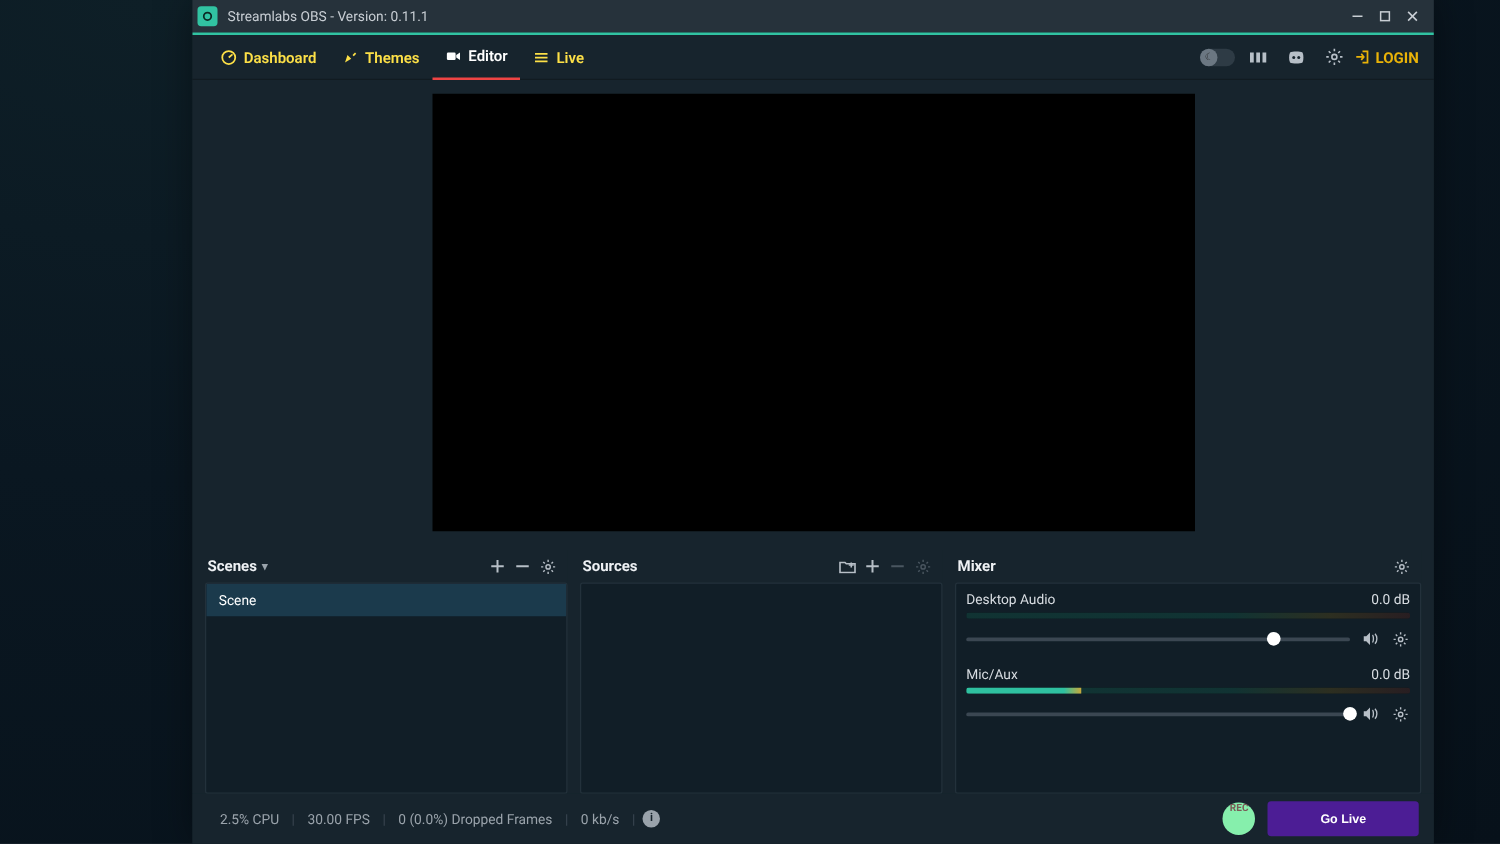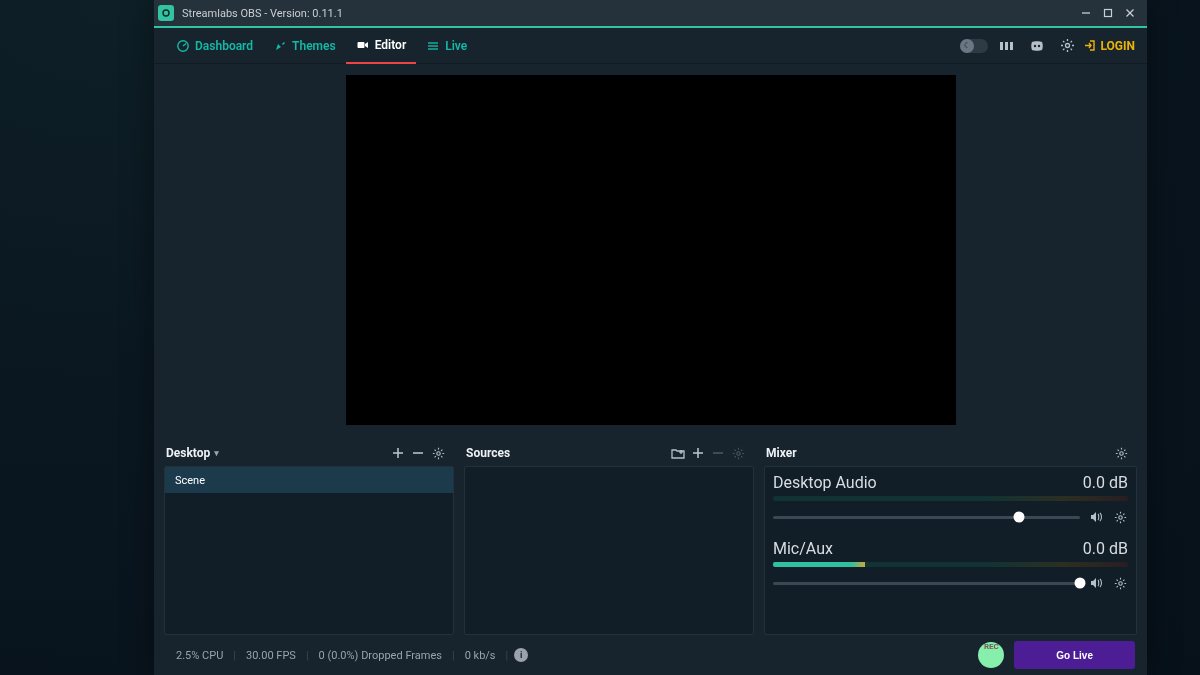--- a/index.html
+++ b/index.html
@@ -6,21 +6,21 @@
   html, body { width: 1200px; height: 675px; overflow: hidden; font-family: -apple-system, "Segoe UI", Roboto, Arial, sans-serif; background: radial-gradient(ellipse at 10% 0%, #0e1f27 0%, #0a1721 40%, #07111a 100%); color: #d8dde2; }
   .window { position: absolute; left: 154px; top: 0; width: 993px; height: 675px; background: #17242d; display: flex; flex-direction: column; box-shadow: 0 0 30px rgba(0,0,0,0.4); }
   
   .titlebar { height: 26px; background: #26323b; display: flex; align-items: center; padding: 0 6px 0 4px; font-size: 11px; color: #c8ced4; }
   .titlebar .app-icon { width: 16px; height: 16px; background: #31c3a2; border-radius: 3px; margin-right: 8px; display:flex;align-items:center;justify-content:center;font-size:10px;color:#0b2b25;font-weight:bold;}
   .titlebar .title { flex: 1; }
   .titlebar .sysbtn { width: 22px; height: 22px; display:flex; align-items:center; justify-content:center; color:#c8ced4; font-size:12px; cursor:pointer;}
   .accent-strip { height: 2px; background: #31c3a2; }
   
   .topnav { height: 36px; background: #17242d; display:flex; align-items:center; padding: 0 12px; border-bottom: 1px solid rgba(0,0,0,0.25); }
-  .topnav .tab { display:flex; align-items:center; gap:5px; padding: 0 10px; height:36px; font-size:12px; font-weight:600; color:#14b8a6; cursor:pointer; }
+  .topnav .tab { display:flex; align-items:center; gap:5px; padding: 0 10px; height:36px; font-size:12px; font-weight:600; color:#fde047; cursor:pointer; }
   .topnav .tab.active { color:#ffffff; border-bottom:2px solid #ef4444; }
   .topnav .tab .ico { width:14px; height:14px; display:flex;align-items:center;justify-content:center; }
   .topnav .spacer { flex:1; }
   .topnav .righticon { width:22px; height:22px; margin-left:8px; display:flex;align-items:center;justify-content:center; color:#b7bfc7; cursor:pointer;}
   .toggle { width:28px; height:14px; background:#2e3b45; border-radius:8px; position:relative; cursor:pointer;}
   .toggle .knob { width:14px; height:14px; background:#6b7782; border-radius:50%; position:absolute; left:0; top:0; display:flex;align-items:center;justify-content:center;font-size:8px;color:#222;}
   .login { font-size:12px; font-weight:700; color:#eab308; margin-left:6px; display:flex;align-items:center;gap:3px;cursor:pointer;}
   
   .preview-area { flex:0 0 auto; height: 372px; display:flex; align-items:center; justify-content:center; background:#17242d; }
   .preview { width: 610px; height: 350px; background:#000000; }
@@ -33,21 +33,21 @@
   .panel-header .ph-btn { width:20px; height:20px; display:flex;align-items:center;justify-content:center;color:#b7bfc7;font-size:13px;cursor:pointer;}
   .panel-header .ph-btn.disabled { color:#4a5660; cursor:default;}
   .panel-body { flex:1; background:#111e27; border:1px solid #23313b; border-radius:2px; overflow:hidden;}
   .panel.scenes { flex: 0 0 290px; }
   .panel.sources { flex: 0 0 290px; }
   .panel.mixer { flex: 1; }
   .scene-row { height:26px; background:#1b3a4c; color:#ffffff; font-size:11px; display:flex; align-items:center; padding:0 10px; font-weight:400;}
   
   .mixer-body { padding: 6px 8px; }
   .channel { margin-bottom: 14px; }
-  .ch-head { display:flex; justify-content:space-between; font-size:16px; color:#d8dde2; margin-bottom:4px;}
+  .ch-head { display:flex; justify-content:space-between; font-size:11px; color:#d8dde2; margin-bottom:4px;}
   .meter { height:5px; background:#0a141b; border-radius:2px; position:relative; overflow:hidden; margin-bottom:8px;}
   .meter .grad { position:absolute; inset:0; background: linear-gradient(to right, #2fc1a0 0%, #2fc1a0 60%, #c9a83a 82%, #b24a3f 100%); opacity:0.18;}
   .meter .fill { position:absolute; left:0; top:0; bottom:0; background: linear-gradient(to right, #2fc1a0 0%, #2fc1a0 85%, #c9a83a 100%);}
   .slider-row { display:flex; align-items:center; gap:8px;}
   .slider { flex:1; height:3px; background:#3b4752; border-radius:2px; position:relative;}
   .slider .thumb { position:absolute; top:50%; width:11px; height:11px; background:#ffffff; border-radius:50%; transform:translate(-50%,-50%);}
   .ch-icon { width:16px; height:16px; display:flex;align-items:center;justify-content:center;color:#b7bfc7;cursor:pointer;}
   
   .bottombar { height:40px; display:flex; align-items:center; padding: 0 12px; background:#17242d; font-size:11px; color:#9aa3ab;}
   .bottombar .stat { padding: 0 10px; }
@@ -160,21 +160,21 @@
 
   <div class="preview-area">
     <div class="preview"></div>
   </div>
 
   <div class="panels">
 
     <div class="panel scenes">
       <div class="panel-header">
         <div class="ph-title">
-          <span>Desktop</span>
+          <span>Scenes</span>
           <span style="font-size:9px;color:#9aa3ab;">▾</span>
         </div>
         <div class="ph-spacer"></div>
         <div class="ph-btn">
             <svg width="12" height="12">
               <line x1="6" y1="1" x2="6" y2="11" stroke="currentColor" stroke-width="1.6"></line>
               <line x1="1" y1="6" x2="11" y2="6" stroke="currentColor" stroke-width="1.6"></line>
             </svg>
           </div>
         <div class="ph-btn">

